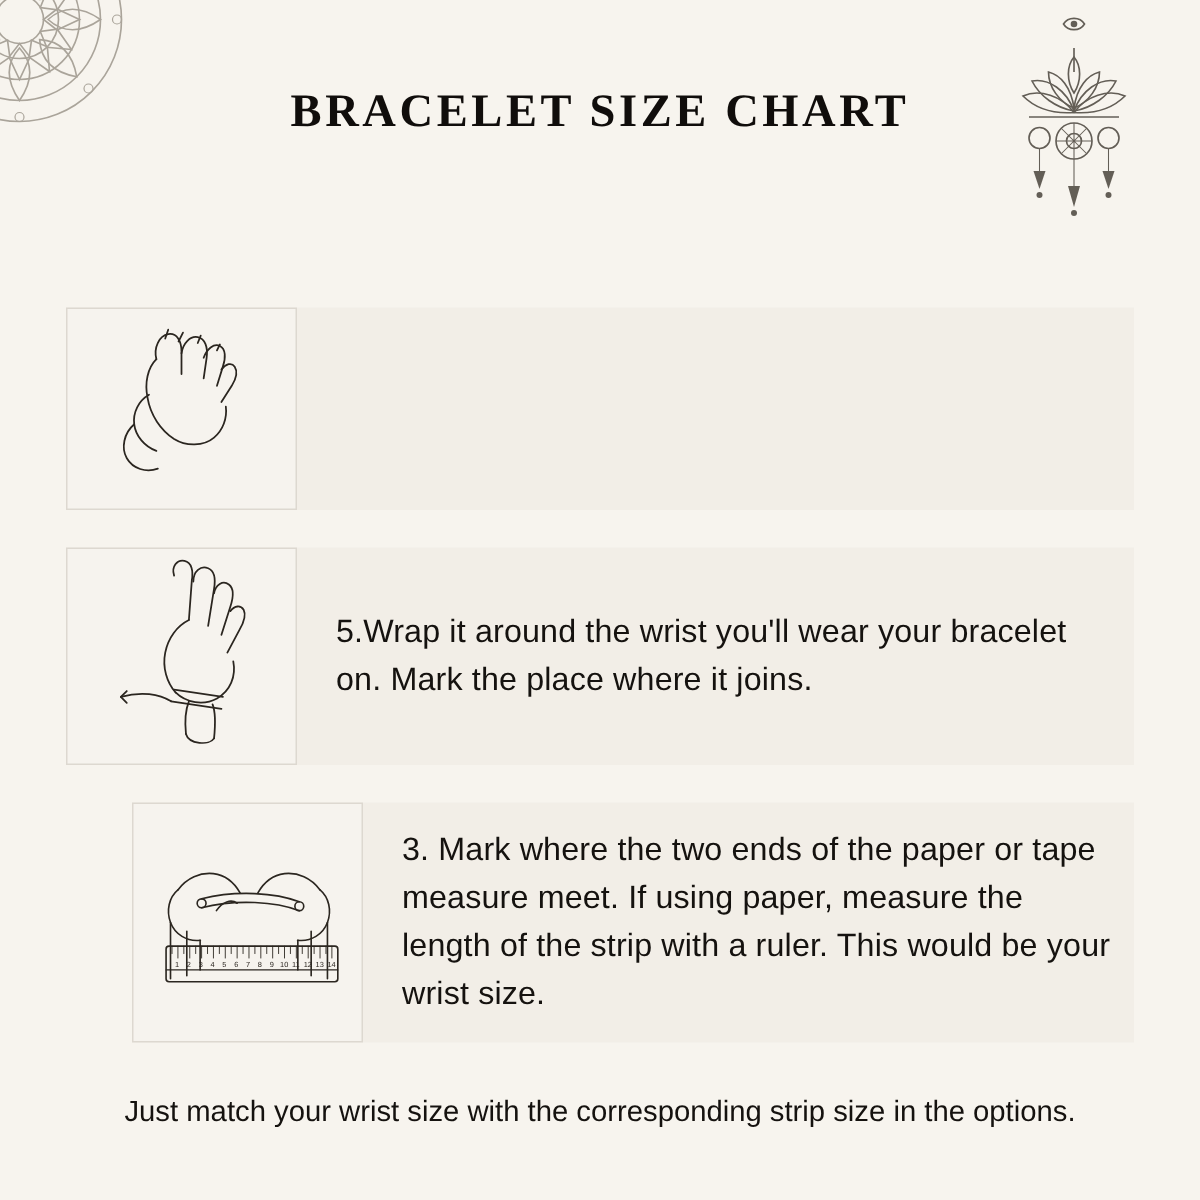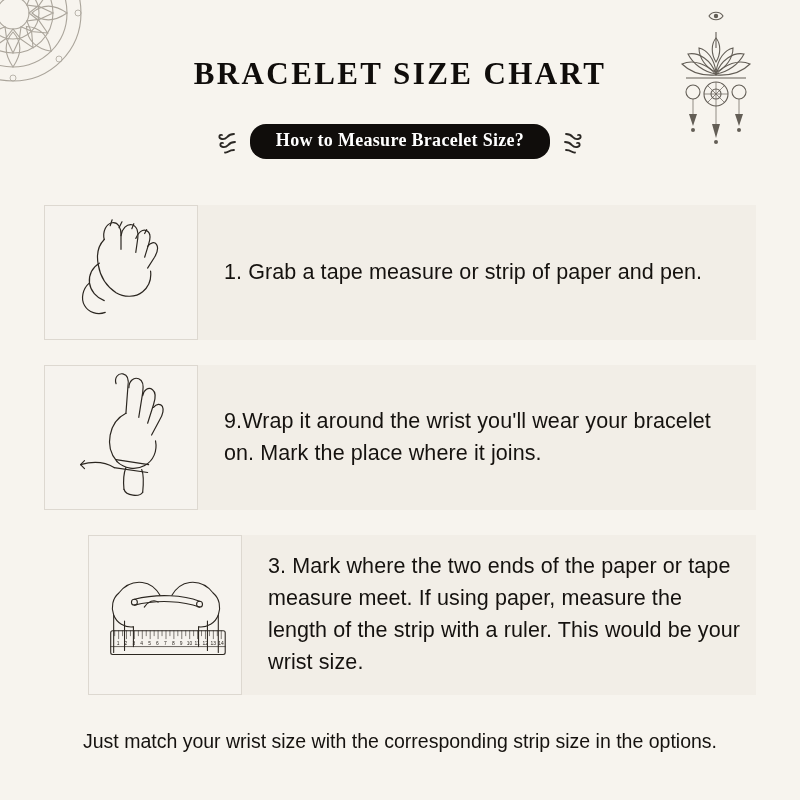--- a/index.html
+++ b/index.html
@@ -206,75 +206,57 @@
       <path d="M46 122 L54 122 L50 136 Z" fill="#3a342c" stroke="none"></path>
       <path d="M69 112 L77 112 L73 124 Z" fill="#3a342c" stroke="none"></path>
       <circle cx="27" cy="128" r="2" fill="#3a342c" stroke="none"></circle>
       <circle cx="50" cy="140" r="2" fill="#3a342c" stroke="none"></circle>
       <circle cx="73" cy="128" r="2" fill="#3a342c" stroke="none"></circle>
     </svg>
   </div>
 
   <div class="title">BRACELET SIZE CHART</div>
 
-  <div class="subtitle-wrap">
-    <span class="swirl">
-      <svg viewBox="0 0 26 26" width="26" height="26" fill="none" stroke="#15120f" stroke-width="1.8" stroke-linecap="round">
-        <path d="M20 5 C12 5 14 11 8 10 C4 9.5 5 5 8 6"></path>
-        <path d="M21 13 C13 13 15 19 9 18 C5 17.5 6 13 9 14"></path>
-        <path d="M20 21 C14 21 15 24 11 23.5"></path>
-      </svg>
-    </span>
-    <span class="subtitle-pill">How to Measure Bracelet Size?</span>
-    <span class="swirl">
-      <svg viewBox="0 0 26 26" width="26" height="26" fill="none" stroke="#15120f" stroke-width="1.8" stroke-linecap="round">
-        <path d="M6 5 C14 5 12 11 18 10 C22 9.5 21 5 18 6"></path>
-        <path d="M5 13 C13 13 11 19 17 18 C21 17.5 20 13 17 14"></path>
-        <path d="M6 21 C12 21 11 24 15 23.5"></path>
-      </svg>
-    </span>
-  </div>
 
   <div class="steps">
 
     <div class="step s1">
       <div class="thumb">
         <svg viewBox="0 0 154 135" width="152" height="133" fill="none" stroke="#2b2620" stroke-width="1.2" stroke-linecap="round" stroke-linejoin="round">
           <path d="M60 34 C58 26 62 18 68 17 C74 16 77 22 77 29 L77 44"></path>
           <path d="M77 30 C78 23 83 18 88 19 C93 20 95 26 94 33 L92 47"></path>
           <path d="M92 33 C94 27 99 23 103 25 C107 27 107 33 105 39 L101 52"></path>
           <path d="M104 41 C107 37 111 36 113 39 C115 42 114 47 111 52 L104 63"></path>
           <path d="M60 34 C54 40 52 50 54 60 C56 72 63 82 72 88 C80 93 92 93 99 87 C105 82 108 74 107 66"></path>
           <path d="M55 58 C48 62 44 70 45 78 C46 86 52 93 60 96"></path>
           <path d="M45 78 C38 84 36 94 40 101 C44 108 53 111 61 108"></path>
           <path d="M66 20 L68 14 M75 22 L78 16 M88 23 L90 18 M101 28 L103 24"></path>
         </svg>
       </div>
-      <div class="step-text">1. Grab a tape measure or strip of paper and pen.</div>
     </div>
 
     <div class="step s2">
       <div class="thumb">
         <svg viewBox="0 0 154 145" width="152" height="143" fill="none" stroke="#2b2620" stroke-width="1.2" stroke-linecap="round" stroke-linejoin="round">
           <path d="M72 18 C70 12 74 7 79 8 C84 9 85 15 84 21 L82 48"></path>
           <path d="M85 22 C85 15 90 11 95 13 C100 15 100 21 99 27 L95 52"></path>
           <path d="M99 30 C100 24 105 21 109 24 C113 27 112 33 110 39 L104 58"></path>
           <path d="M110 42 C113 38 117 38 119 41 C121 45 119 50 116 55 L108 70"></path>
           <path d="M82 48 C74 52 68 60 66 70 C64 80 67 90 73 97"></path>
           <path d="M73 97 C80 104 92 106 101 101 C110 96 114 86 112 76"></path>
           <path d="M72 95 L105 100"></path>
           <path d="M70 103 L104 108"></path>
           <path d="M80 125 C79 115 80 108 82 103"></path>
           <path d="M99 128 C100 118 100 110 98 105"></path>
           <path d="M80 125 C82 132 96 133 99 128"></path>
           <path d="M36 100 C50 96 62 98 70 103" stroke-dasharray="0"></path>
           <path d="M36 100 L40 96 M36 100 L40 104"></path>
         </svg>
       </div>
-      <div class="step-text">9.Wrap it around the wrist you'll wear your bracelet on. Mark the place where it joins.</div>
+      <div class="step-text">5.Wrap it around the wrist you'll wear your bracelet on. Mark the place where it joins.</div>
     </div>
 
     <div class="step s3">
       <div class="thumb">
         <svg viewBox="0 0 154 160" width="152" height="158" fill="none" stroke="#2b2620" stroke-width="1.1" stroke-linecap="round" stroke-linejoin="round">
 
           <path d="M30 58 C36 50 45 46 54 47 C62 48 68 53 72 60"></path>
           <path d="M30 58 C24 63 22 72 25 80 C28 88 36 93 45 92"></path>
           <path d="M45 92 L45 112"></path>
           <path d="M25 80 L25 118"></path>

